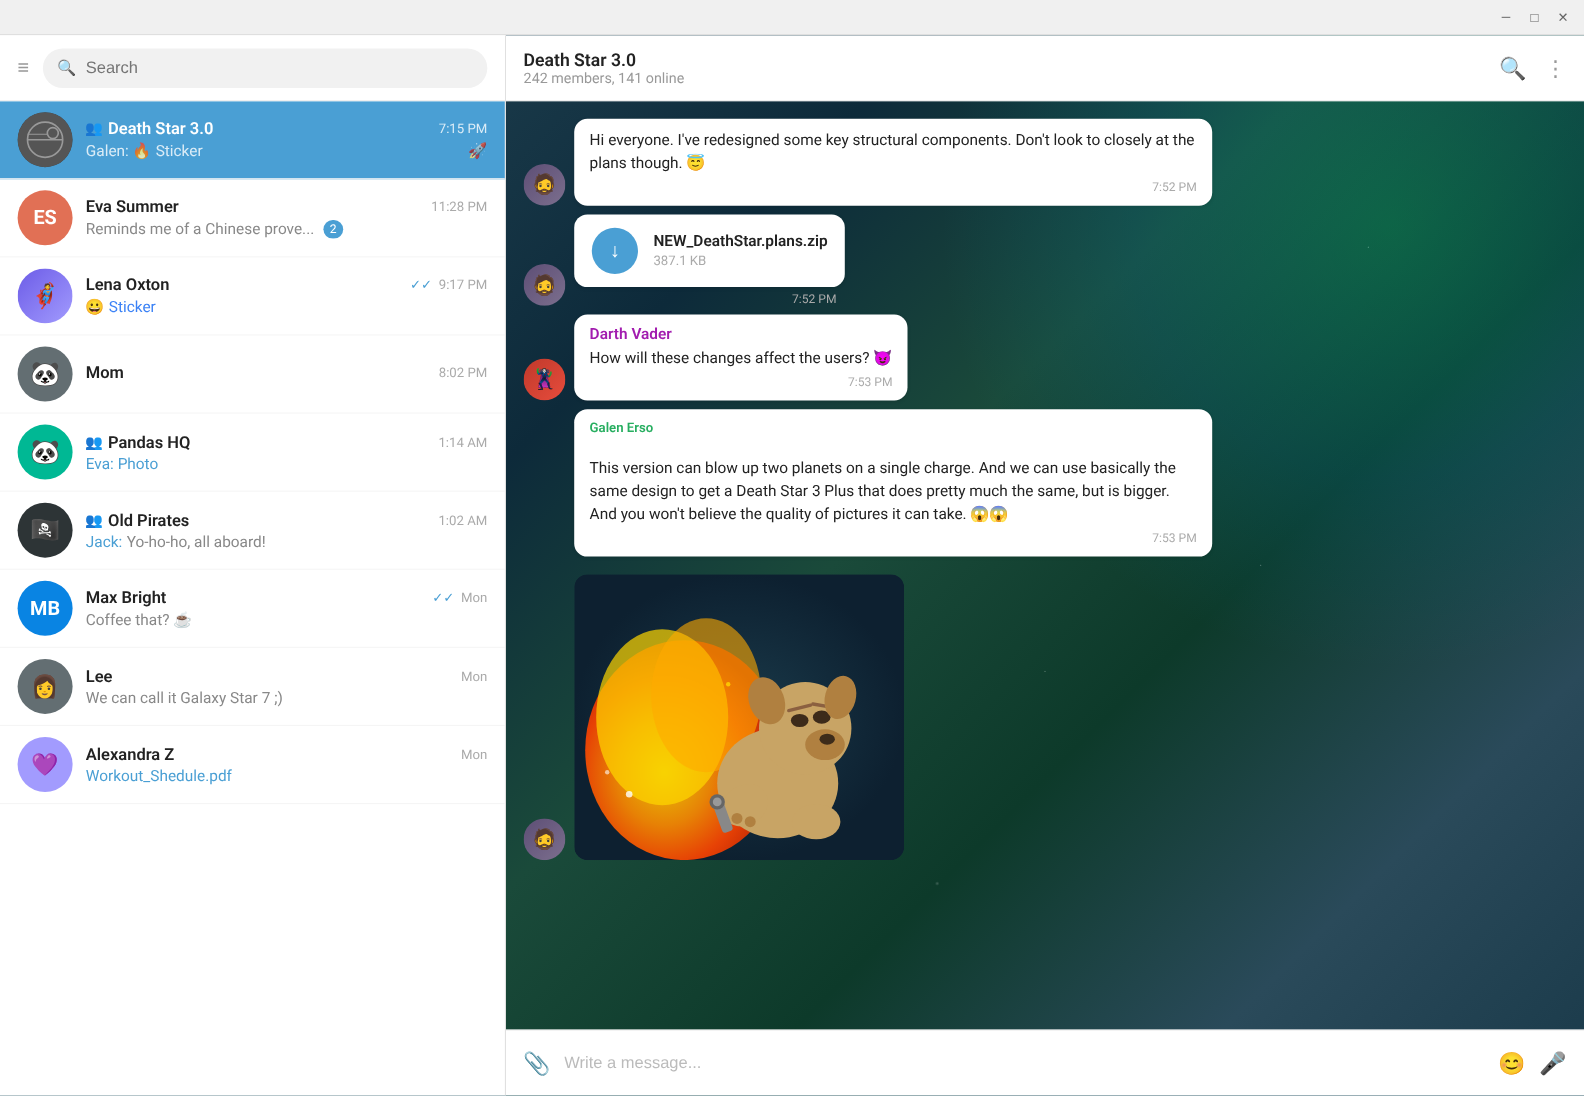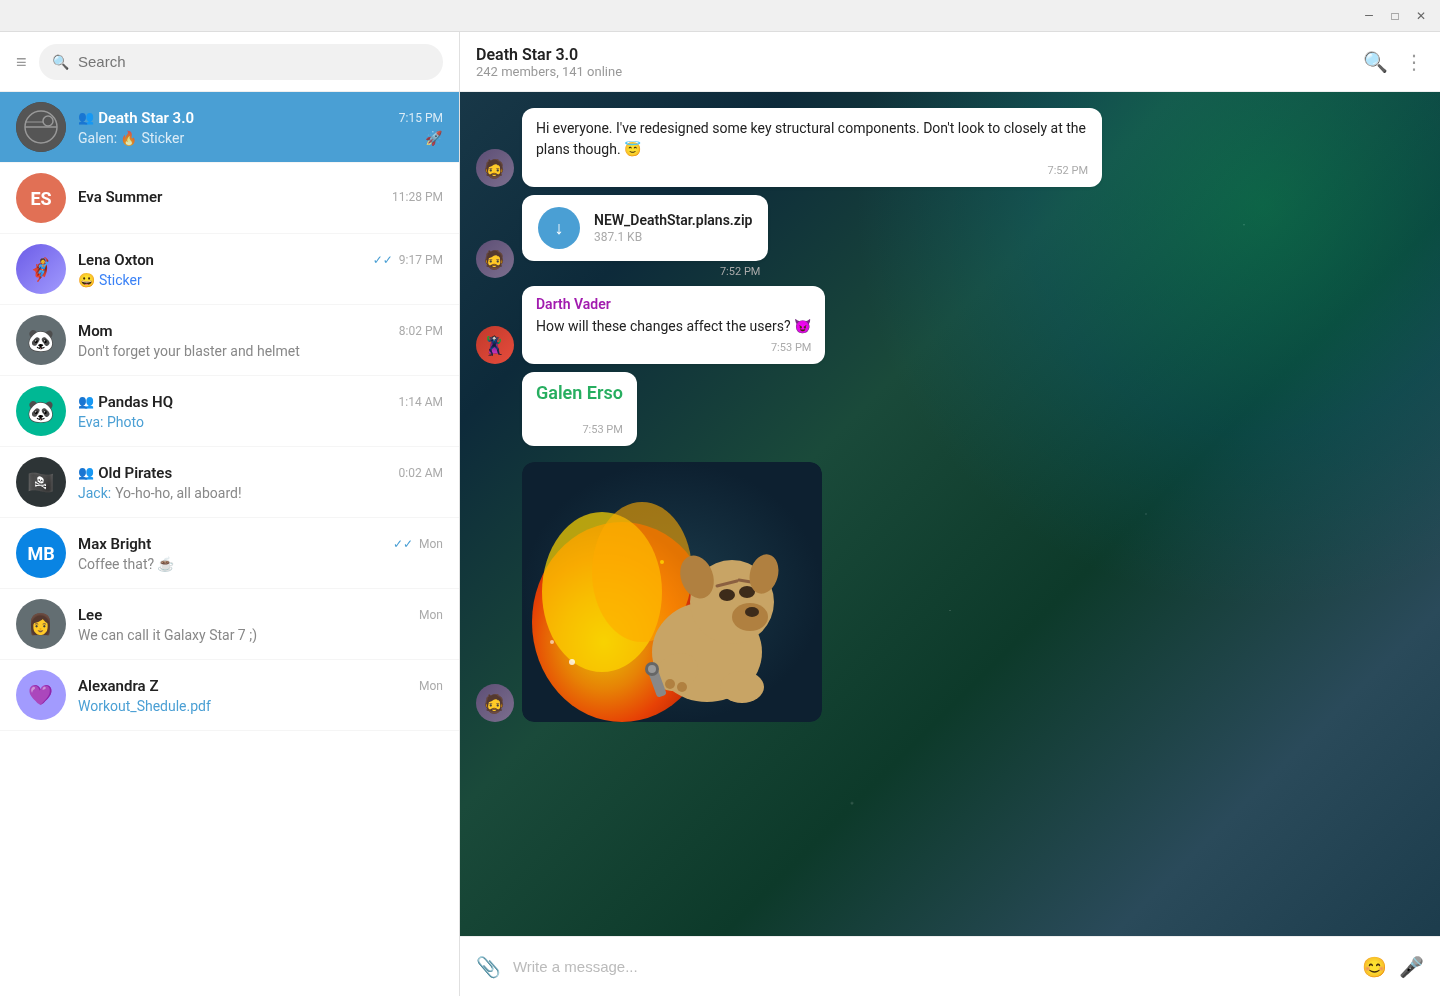--- a/index.html
+++ b/index.html
@@ -206,21 +206,21 @@
       padding: 10px 14px;
       max-width: 580px;
       position: relative;
       box-shadow: 0 1px 3px rgba(0,0,0,0.1);
     }
 
     .message-text { font-size: 14px; color: #222; line-height: 1.5; }
     .message-time { font-size: 11px; color: #aaa; text-align: right; margin-top: 4px; }
 
     .sender-name-red { color: #a21caf; font-weight: 600; font-size: 14px; margin-bottom: 4px; }
-    .sender-name-green { color: #27ae60; font-weight: 600; font-size: 18px; margin-bottom: 20px; }
+    .sender-name-green { color: #27ae60; font-weight: 600; font-size: 12px; margin-bottom: 20px; }
 
     
     .file-bubble {
       background: #fff;
       border-radius: 12px;
       padding: 12px 16px;
       max-width: 420px;
       display: flex;
       align-items: center;
       gap: 14px;
@@ -369,20 +369,24 @@
         <div class="avatar" style="background:#e17055;">
           <span>ES</span>
         </div>
         <div class="chat-info">
           <div class="chat-header-row">
             <div class="chat-name">
               <span>Eva Summer</span>
             </div>
             <span class="chat-time">11:28 PM</span>
           </div>
+          <div class="chat-preview">
+            <span>Reminds me of a Chinese prove...</span>
+            <span class="badge">2</span>
+          </div>
         </div>
       </div>
 
       <div class="chat-item">
         <div class="avatar" style="background:#6c5ce7; overflow:hidden;">
           <div style="width:50px;height:50px;background:linear-gradient(135deg,#6c5ce7,#a29bfe);display:flex;align-items:center;justify-content:center;font-size:22px;">🦸</div>
         </div>
         <div class="chat-info">
           <div class="chat-header-row">
             <div class="chat-name">
@@ -401,23 +405,20 @@
 
       <div class="chat-item">
         <div class="avatar" style="background:#636e72; font-size:22px;">🐼</div>
         <div class="chat-info">
           <div class="chat-header-row">
             <div class="chat-name">
               <span>Mom</span>
             </div>
             <span class="chat-time">8:02 PM</span>
           </div>
-          <div class="chat-preview">
-            <span>Don't forget your blaster and helmet</span>
-          </div>
         </div>
       </div>
 
       <div class="chat-item">
         <div class="avatar" style="background:#00b894; font-size:22px;">🐼</div>
         <div class="chat-info">
           <div class="chat-header-row">
             <div class="chat-name">
               <span style="font-size:13px;">👥</span>
               <span>Pandas HQ</span>
@@ -431,21 +432,21 @@
       </div>
 
       <div class="chat-item">
         <div class="avatar" style="background:#2d3436; font-size:22px;">🏴‍☠️</div>
         <div class="chat-info">
           <div class="chat-header-row">
             <div class="chat-name">
               <span style="font-size:13px;">👥</span>
               <span>Old Pirates</span>
             </div>
-            <span class="chat-time">0:02 AM</span>
+            <span class="chat-time">1:02 AM</span>
           </div>
           <div class="chat-preview">
             <span style="color:#4a9fd4;">Jack:</span>
             <span> Yo-ho-ho, all aboard!</span>
           </div>
         </div>
       </div>
 
       <div class="chat-item">
         <div class="avatar" style="background:#0984e3;">
@@ -551,20 +552,21 @@
           <div class="sender-name-red">Darth Vader</div>
           <div class="message-text">How will these changes affect the users? 😈</div>
           <div class="message-time">7:53 PM</div>
         </div>
       </div>
 
       <div class="msg-row">
         <div style="width:38px;height:38px;flex-shrink:0;"></div>
         <div class="message-bubble">
           <div class="sender-name-green">Galen Erso</div>
+          <div class="message-text">This version can blow up two planets on a single charge. And we can use basically the same design to get a Death Star 3 Plus that does pretty much the same, but is bigger. And you won't believe the quality of pictures it can take. 😱😱</div>
           <div class="message-time">7:53 PM</div>
         </div>
       </div>
 
       <div class="bottom-avatar-row">
         <div style="width:38px;height:38px;border-radius:50%;background:#5d4e75;flex-shrink:0;align-self:flex-end;overflow:hidden;">
           <div style="width:100%;height:100%;background:linear-gradient(135deg,#5d4e75,#7c6f8e);display:flex;align-items:center;justify-content:center;font-size:18px;">🧔</div>
         </div>
         <div class="sticker-area">
           

